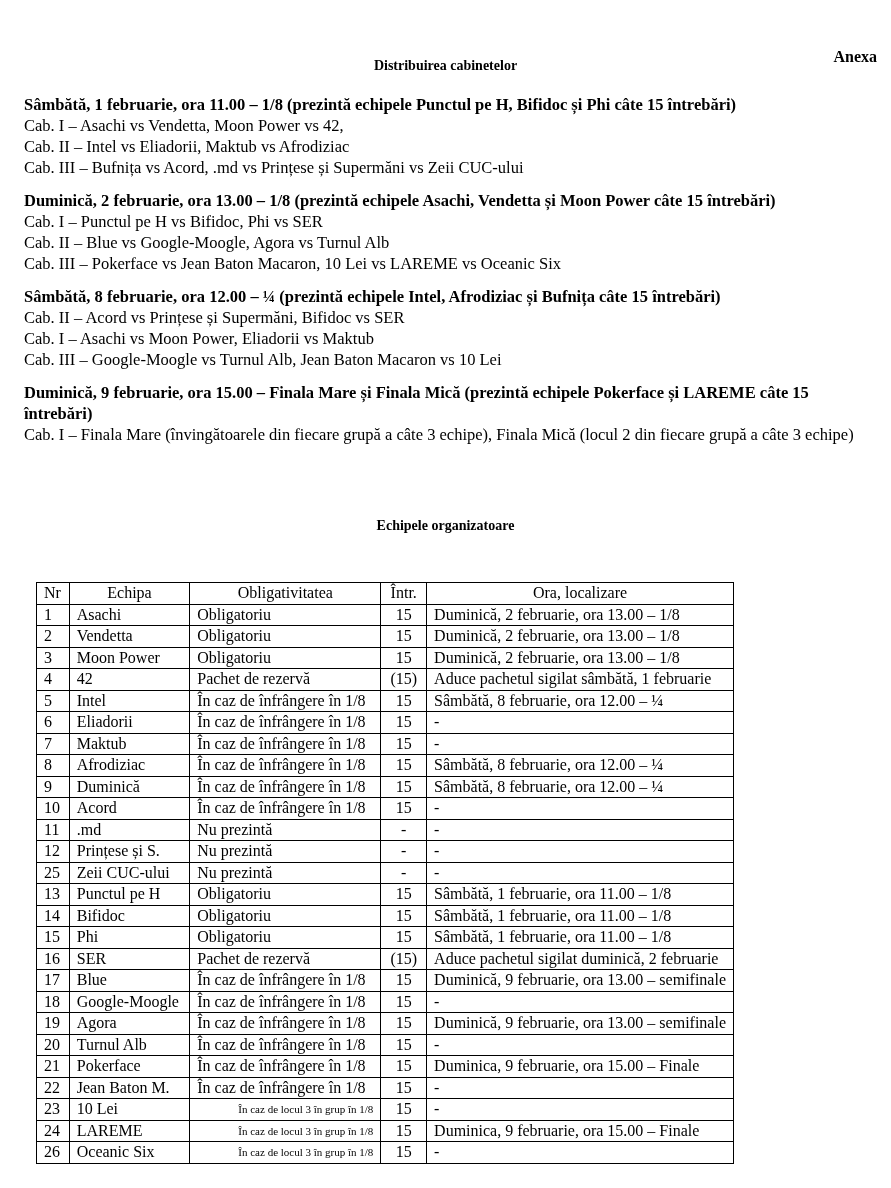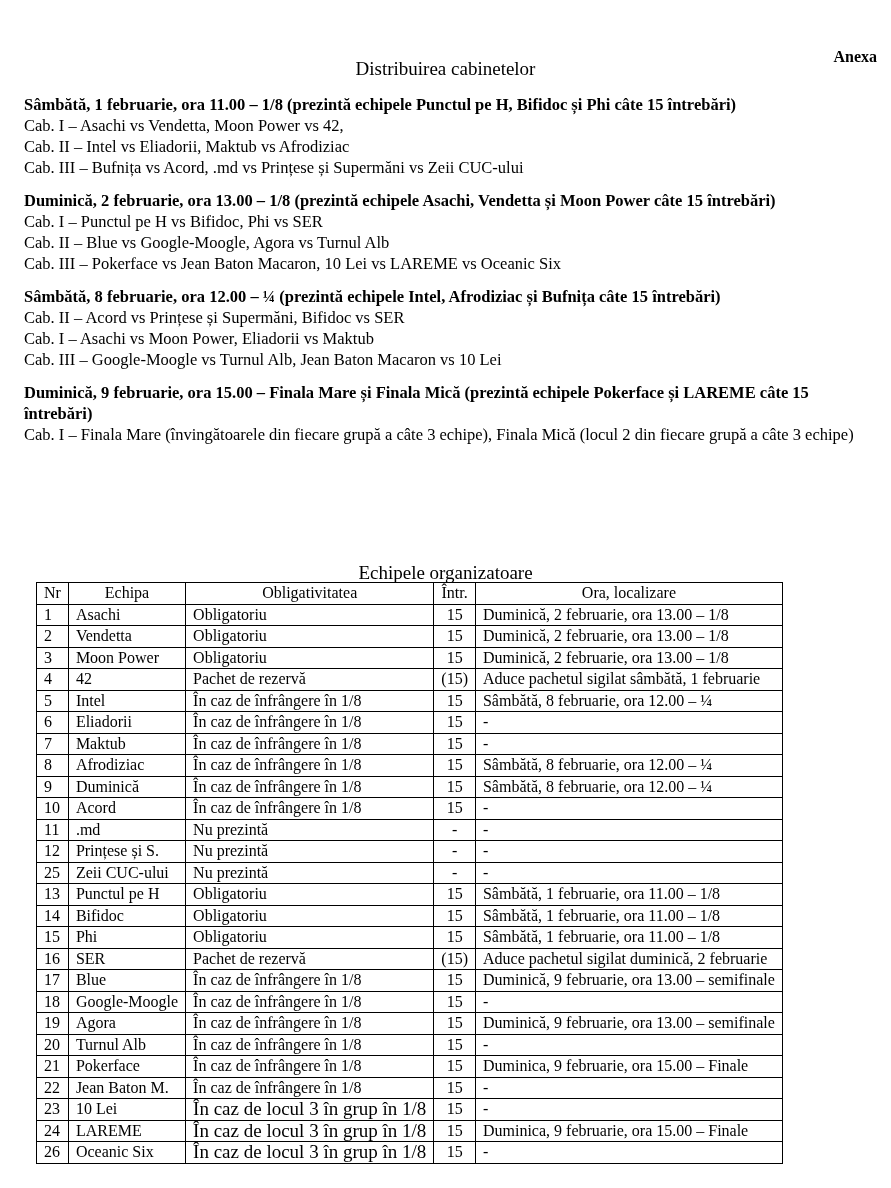--- a/index.html
+++ b/index.html
@@ -1,32 +1,32 @@
 <!DOCTYPE html>
 <html><head>
 <meta charset="utf-8">
 <style>
   html, body { margin:0; padding:0; background:#ffffff; }
   body {
     width:891px; height:1188px; position:relative; overflow:hidden;
     font-family:"Liberation Serif", serif; color:#000; font-size:16.5px;
   }
   .anexa { position:absolute; right:14px; top:20px; font-weight:bold; font-size:16px;margin-top:28px; }
-  .title { position:absolute; left:0; width:891px; text-align:center; font-weight:normal; font-size:19px; }
+  .title { position:absolute; left:0; width:891px; text-align:center; font-weight:bold; font-size:14px; }
   .sections { position:absolute; left:24px; top:94px; width:856px; }
   .section { margin-bottom:12px; line-height:21px; }
   .section .head { font-weight:bold; }
   table.orgs {
     position:absolute; left:36px; top:582px; width:698px;
     border-collapse:collapse; font-size:16px; line-height:20.5px;
   }
   table.orgs th, table.orgs td { border:1px solid #000; padding:0 7px; white-space:nowrap; }
   table.orgs th { font-weight:normal; text-align:center; }
   td.c { text-align:center; }
-  td.sm { font-size:19px;text-align:right; }
+  td.sm { font-size:11px;text-align:right; }
   col.c1 { width:37px; } col.c2 { width:137px; } col.c3 { width:230px; } col.c4 { width:66px; }
 </style>
 </head>
 <body>
 
 <div class="anexa">Anexa</div>
 <div class="title" style="top:58px;">Distribuirea cabinetelor</div>
 
 <div class="sections" id="sections">
     <div class="section">
@@ -46,21 +46,21 @@
       <div>Cab. II – Acord vs Prințese și Supermăni, Bifidoc vs SER</div>
       <div>Cab. I – Asachi vs Moon Power, Eliadorii vs Maktub</div>
       <div>Cab. III – Google-Moogle vs Turnul Alb, Jean Baton Macaron vs 10 Lei</div>
     </div>
     <div class="section">
       <div class="head">Duminică, 9 februarie, ora 15.00 – Finala Mare și Finala Mică (prezintă echipele Pokerface și LAREME câte 15 întrebări)</div>
       <div>Cab. I – Finala Mare (învingătoarele din fiecare grupă a câte 3 echipe), Finala Mică (locul 2 din fiecare grupă a câte 3 echipe)</div>
     </div>
   </div>
 
-<div class="title" style="top:562px;">Echipele organizatoare</div>
+<div class="title" style="top:518px;">Echipele organizatoare</div>
 
 <table class="orgs">
   <colgroup>
       <col class="c1">
       <col class="c2">
       <col class="c3">
       <col class="c4">
       <col>
     </colgroup>
   <thead>

